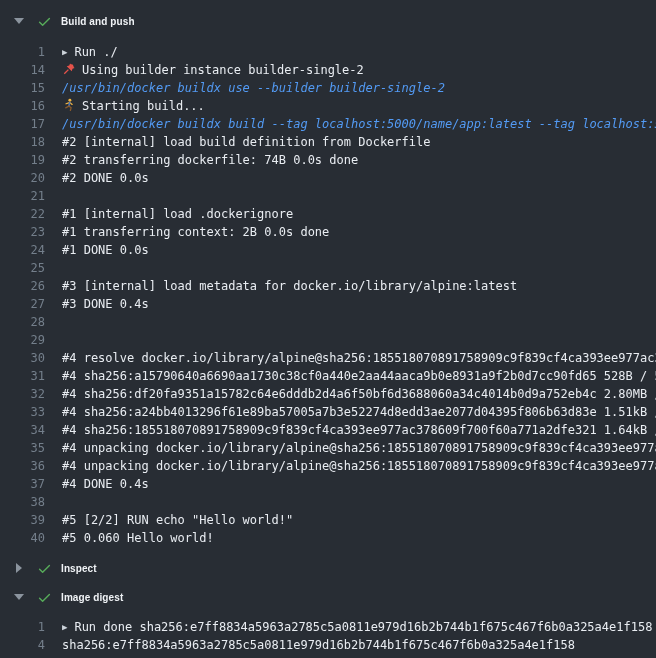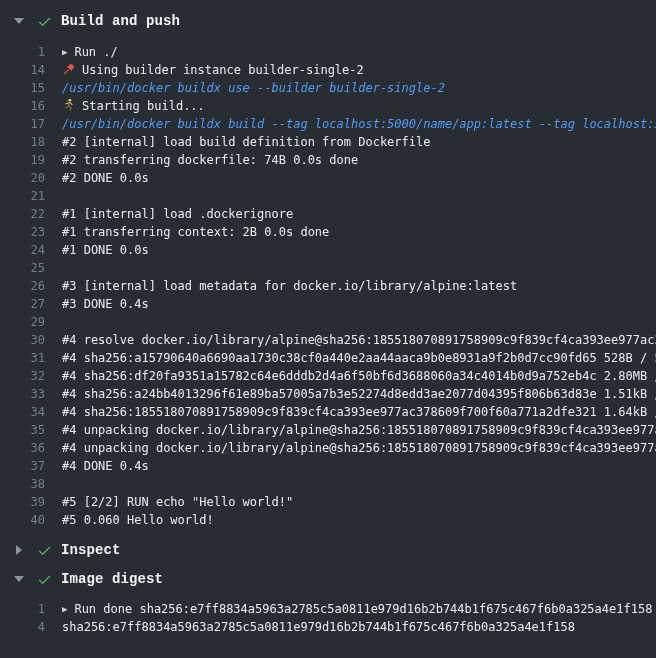--- a/index.html
+++ b/index.html
@@ -47,24 +47,23 @@
     border-left: 6px solid var(--caret, #8b949e);
   }
   .check-box {
     width: 15px; height: 15px;
     margin-right: 9px;
     flex: none;
   }
   .check-box svg { display: block; width: 15px; height: 15px; }
   .section-title {
     color: var(--title, #f0f3f6);
-    font-size: 14px;
+    font-size: 10px;
     font-weight: bold;
     letter-spacing: 0.1px;
-    font-family: Liberation Mono, monospace;
   }
   .lines { margin-top: 10px; }
   .log-line {
     display: flex;
     height: 18px;
     line-height: 18px;
     font-family: "DejaVu Sans Mono", monospace;
     font-size: 12px;
     white-space: pre;
     overflow: hidden;
@@ -133,20 +132,21 @@
         <div class="log-line"><span class="ln">18</span><span class="lt"><span>#2 [internal] load build definition from Dockerfile</span></span></div>
         <div class="log-line"><span class="ln">19</span><span class="lt"><span>#2 transferring dockerfile: 74B 0.0s done</span></span></div>
         <div class="log-line"><span class="ln">20</span><span class="lt"><span>#2 DONE 0.0s</span></span></div>
         <div class="log-line"><span class="ln">21</span><span class="lt"><span></span></span></div>
         <div class="log-line"><span class="ln">22</span><span class="lt"><span>#1 [internal] load .dockerignore</span></span></div>
         <div class="log-line"><span class="ln">23</span><span class="lt"><span>#1 transferring context: 2B 0.0s done</span></span></div>
         <div class="log-line"><span class="ln">24</span><span class="lt"><span>#1 DONE 0.0s</span></span></div>
         <div class="log-line"><span class="ln">25</span><span class="lt"><span></span></span></div>
         <div class="log-line"><span class="ln">26</span><span class="lt"><span>#3 [internal] load metadata for docker.io/library/alpine:latest</span></span></div>
         <div class="log-line"><span class="ln">27</span><span class="lt"><span>#3 DONE 0.4s</span></span></div>
+        <div class="log-line"><span class="ln">28</span><span class="lt"><span></span></span></div>
         <div class="log-line"><span class="ln">29</span></div>
         <div class="log-line"><span class="ln">30</span><span class="lt"><span>#4 resolve docker.io/library/alpine@sha256:185518070891758909c9f839cf4ca393ee977ac3</span></span></div>
         <div class="log-line"><span class="ln">31</span><span class="lt"><span>#4 sha256:a15790640a6690aa1730c38cf0a440e2aa44aaca9b0e8931a9f2b0d7cc90fd65 528B / 5</span></span></div>
         <div class="log-line"><span class="ln">32</span><span class="lt"><span>#4 sha256:df20fa9351a15782c64e6dddb2d4a6f50bf6d3688060a34c4014b0d9a752eb4c 2.80MB /</span></span></div>
         <div class="log-line"><span class="ln">33</span><span class="lt"><span>#4 sha256:a24bb4013296f61e89ba57005a7b3e52274d8edd3ae2077d04395f806b63d83e 1.51kB /</span></span></div>
         <div class="log-line"><span class="ln">34</span><span class="lt"><span>#4 sha256:185518070891758909c9f839cf4ca393ee977ac378609f700f60a771a2dfe321 1.64kB /</span></span></div>
         <div class="log-line"><span class="ln">35</span><span class="lt"><span>#4 unpacking docker.io/library/alpine@sha256:185518070891758909c9f839cf4ca393ee977a</span></span></div>
         <div class="log-line"><span class="ln">36</span><span class="lt"><span>#4 unpacking docker.io/library/alpine@sha256:185518070891758909c9f839cf4ca393ee977a</span></span></div>
         <div class="log-line"><span class="ln">37</span><span class="lt"><span>#4 DONE 0.4s</span></span></div>
         <div class="log-line"><span class="ln">38</span><span class="lt"><span></span></span></div>

